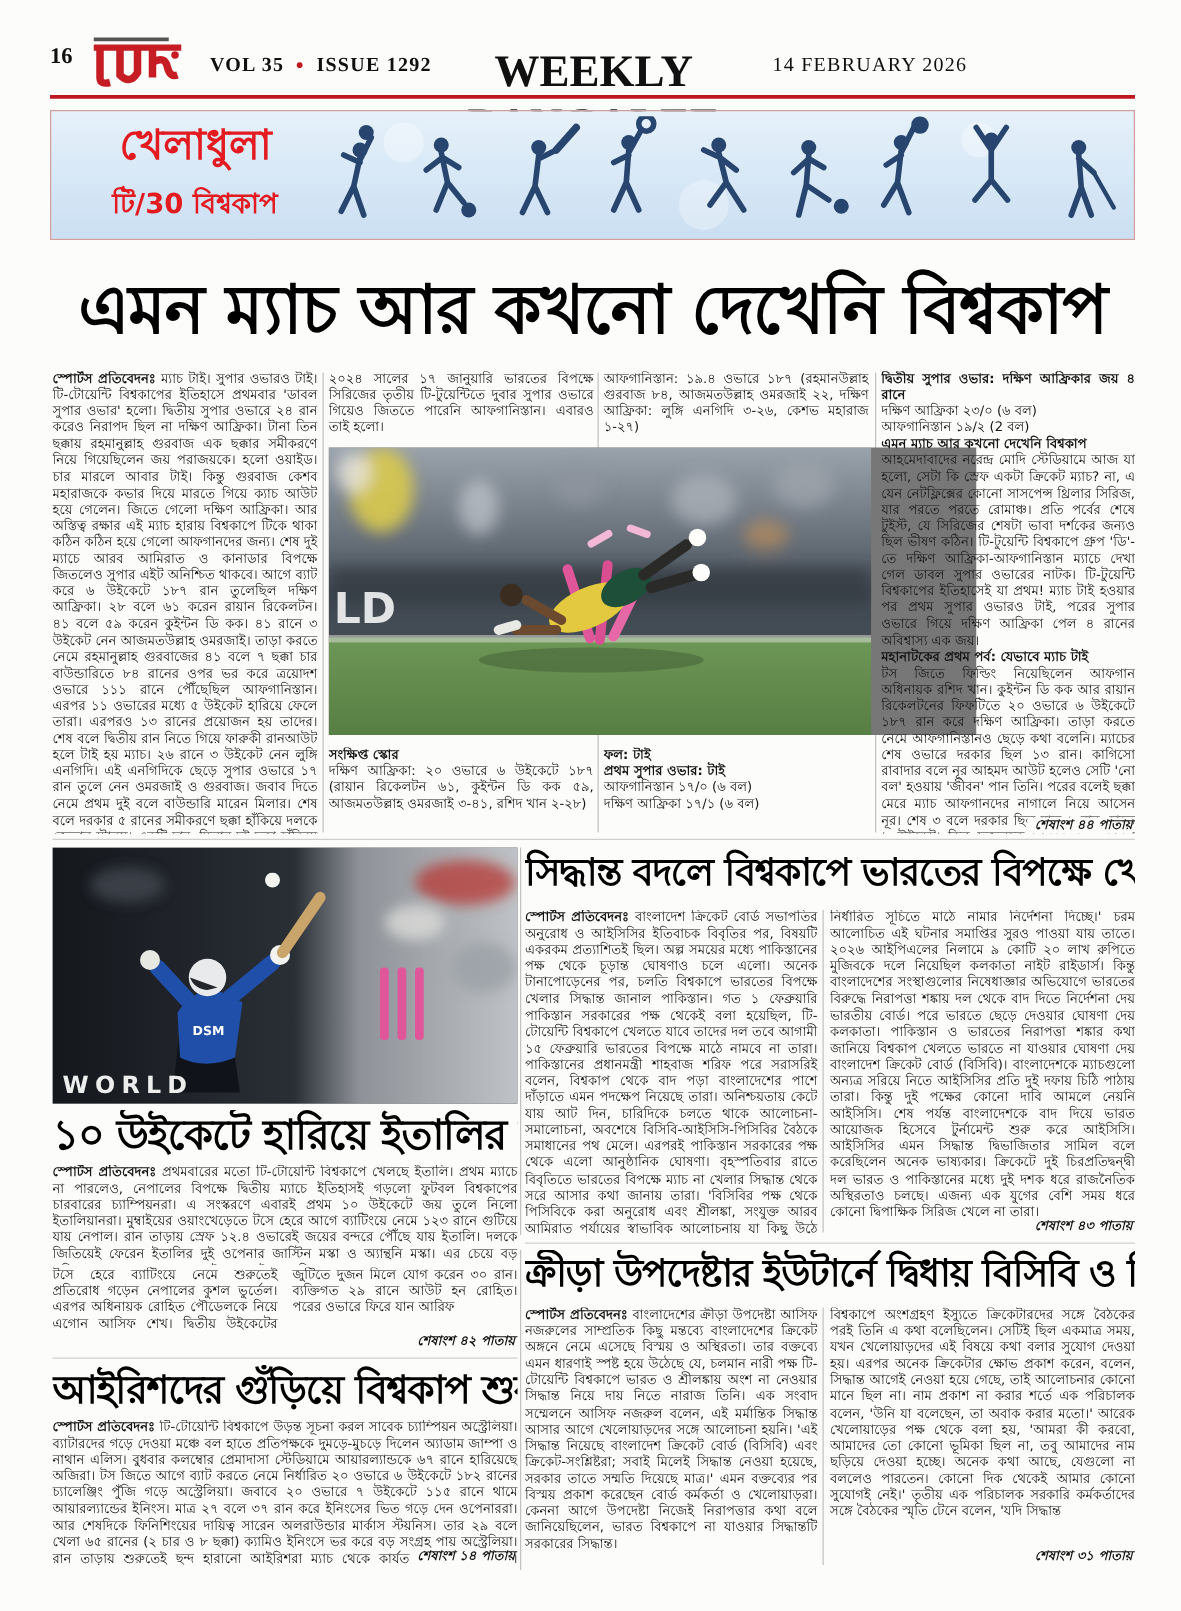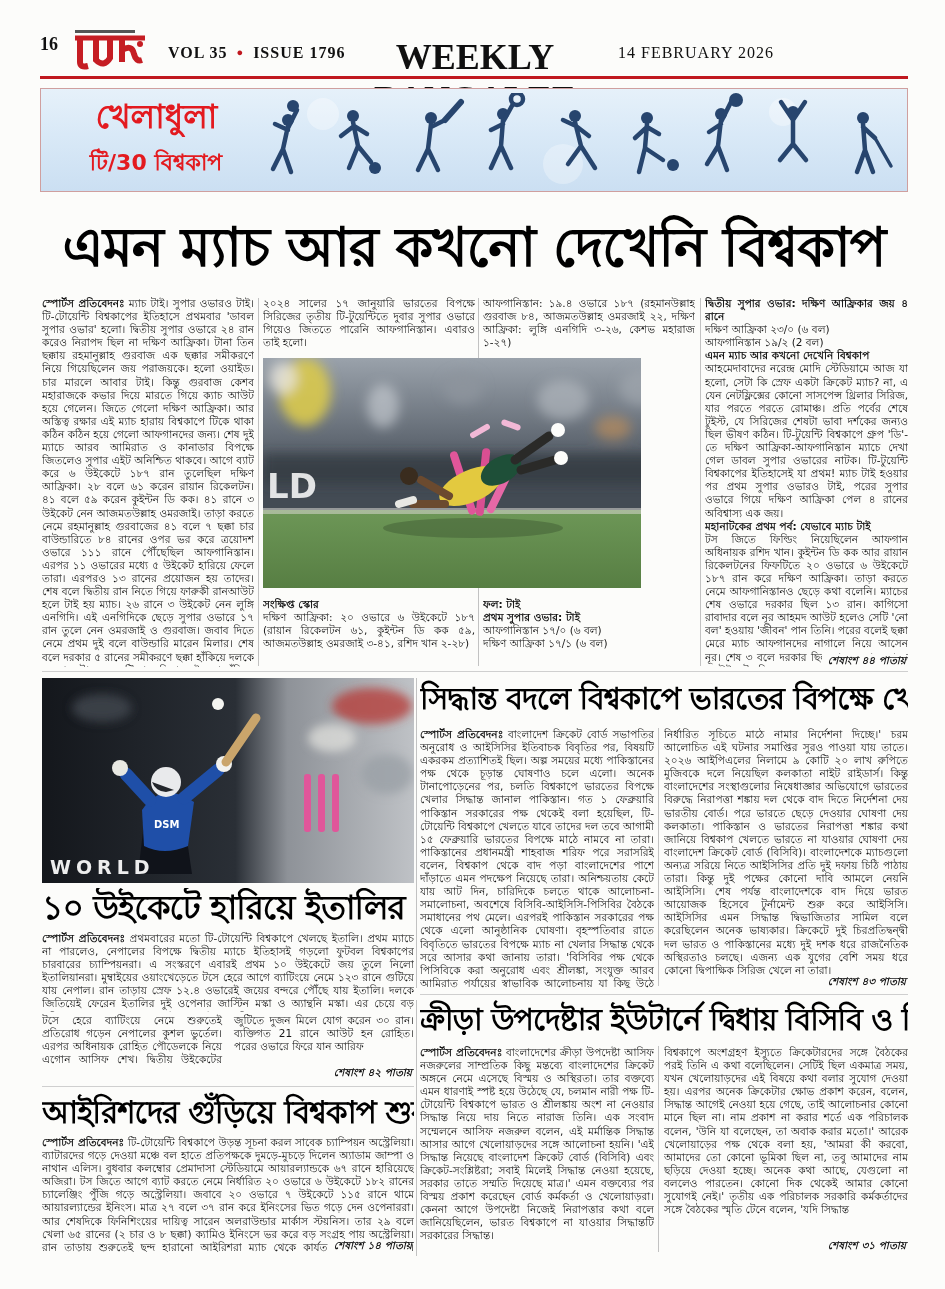--- a/index.html
+++ b/index.html
@@ -36,21 +36,21 @@
       <path d="M8,12 v22 q0,6 8,4" stroke="#c51d23" stroke-width="6" fill="none"></path>
       <path d="M24,12 v20 q8,8 14,-2 v-18" stroke="#c51d23" stroke-width="6" fill="none"></path>
       <path d="M50,12 v22 m0,-12 q10,-6 12,4 q2,8 8,6" stroke="#c51d23" stroke-width="6" fill="none"></path>
       <circle cx="68" cy="16" r="3" fill="#c51d23"></circle>
     </svg>
   </div>
 
   <div class="abs masthead" style="left:168px;top:44px;font-size:16px;letter-spacing:1px;">
     <span>VOL 35</span>
     <span style="color:#c0181f;font-size:11px;vertical-align:2px;padding:0 4px;">●</span>
-    <span>ISSUE 1796</span>
+    <span>ISSUE 1292</span>
   </div>
 
   <div class="abs masthead" style="left:355px;top:36px;width:240px;text-align:center;font-size:36px;letter-spacing:0;">WEEKLY BANGALEE</div>
 
   <div class="abs masthead" style="left:618px;top:44px;font-size:16px;font-weight:400;letter-spacing:1px;">14 FEBRUARY 2026</div>
 
   <div class="abs" style="left:40px;top:76px;width:868px;height:3px;background:#c0181f;"></div>
 
   <div class="abs" style="left:40px;top:88px;width:866px;height:102px;border:1px solid #cf9f9f;
        background:linear-gradient(180deg,#e6f1fa 0%,#d9e9f7 45%,#cbdff2 100%);overflow:hidden;">
@@ -111,21 +111,21 @@
 
   <div class="abs body-text" style="left:42px;top:297px;width:212px;height:370px;">
     <b>স্পোর্টস প্রতিবেদনঃ</b>
     <span>ম্যাচ টাই। সুপার ওভারও টাই। টি-টোয়েন্টি বিশ্বকাপের ইতিহাসে প্রথমবার 'ডাবল সুপার ওভার' হলো। দ্বিতীয় সুপার ওভারে ২৪ রান করেও নিরাপদ ছিল না দক্ষিণ আফ্রিকা। টানা তিন ছক্কায় রহমানুল্লাহ গুরবাজ এক ছক্কার সমীকরণে নিয়ে গিয়েছিলেন জয় পরাজয়কে। হলো ওয়াইড। চার মারলে আবার টাই। কিন্তু গুরবাজ কেশব মহারাজকে কভার দিয়ে মারতে গিয়ে ক্যাচ আউট হয়ে গেলেন। জিতে গেলো দক্ষিণ আফ্রিকা। আর অস্তিত্ব রক্ষার এই ম্যাচ হারায় বিশ্বকাপে টিকে থাকা কঠিন কঠিন হয়ে গেলো আফগানদের জন্য। শেষ দুই ম্যাচে আরব আমিরাত ও কানাডার বিপক্ষে জিতলেও সুপার এইট অনিশ্চিত থাকবে। আগে ব্যাট করে ৬ উইকেটে ১৮৭ রান তুলেছিল দক্ষিণ আফ্রিকা। ২৮ বলে ৬১ করেন রায়ান রিকেলটন। ৪১ বলে ৫৯ করেন কুইন্টন ডি কক। ৪১ রানে ৩ উইকেট নেন আজমতউল্লাহ ওমরজাই। তাড়া করতে নেমে রহমানুল্লাহ গুরবাজের ৪১ বলে ৭ ছক্কা চার বাউন্ডারিতে ৮৪ রানের ওপর ভর করে ত্রয়োদশ ওভারে ১১১ রানে পৌঁছেছিল আফগানিস্তান। এরপর ১১ ওভারের মধ্যে ৫ উইকেট হারিয়ে ফেলে তারা। এরপরও ১৩ রানের প্রয়োজন হয় তাদের। শেষ বলে দ্বিতীয় রান নিতে গিয়ে ফারুকী রানআউট হলে টাই হয় ম্যাচ। ২৬ রানে ৩ উইকেট নেন লুঙ্গি এনগিদি। এই এনগিদিকে ছেড়ে সুপার ওভারে ১৭ রান তুলে নেন ওমরজাই ও গুরবাজ। জবাব দিতে নেমে প্রথম দুই বলে বাউন্ডারি মারেন মিলার। শেষ বলে দরকার ৫ রানের সমীকরণে ছক্কা হাঁকিয়ে দলকে জেতান স্টাবস। একটি চার, মিলার দুই ছক্কা হাঁকিয়ে ২৩ রান তুলে নেন। জবাবে কেশব মহারাজ প্রথম বলে মোহাম্মদ নবিকে আউট করে দিলেন। পরে শেষ তিন বলে আফগানদের দরকার দাঁড়ায় ৫। চারের আশায় গুরবাজ শেষ বল কভারের ওপর দিয়ে মারতে গিয়ে মিলারের হাতে ধরা পড়লে জিতে যায় দক্ষিণ আফ্রিকা।</span>
   </div>
 
   <div class="abs body-text" style="left:263px;top:297px;width:212px;height:56px;">২০২৪ সালের ১৭ জানুয়ারি ভারতের বিপক্ষে সিরিজের তৃতীয় টি-টুয়েন্টিতে দুবার সুপার ওভারে গিয়েও জিততে পারেনি আফগানিস্তান। এবারও তাই হলো।</div>
 
   <div class="abs body-text" style="left:483px;top:297px;width:212px;height:58px;">আফগানিস্তান: ১৯.৪ ওভারে ১৮৭ (রহমানউল্লাহ গুরবাজ ৮৪, আজমতউল্লাহ ওমরজাই ২২, দক্ষিণ আফ্রিকা: লুঙ্গি এনগিদি ৩-২৬, কেশভ মহারাজ ১-২৭)</div>
 
-  <div class="photo-frame" style="left:263px;top:358px;width:378px;height:230px;">
+  <div class="photo-frame" style="left:263px;top:358px;width:518px;height:230px;">
     <svg width="434" height="230" viewBox="0 0 434 230">
       <defs>
         <linearGradient id="crowd" x1="0" y1="0" x2="0" y2="1">
           <stop offset="0" stop-color="#9aa2ab"></stop>
             <stop offset="0.55" stop-color="#5d656f"></stop>
             <stop offset="0.72" stop-color="#434b54"></stop>
         </linearGradient>
         <linearGradient id="grass" x1="0" y1="0" x2="0" y2="1">
           <stop offset="0" stop-color="#6d9757"></stop>
             <stop offset="1" stop-color="#577e43"></stop>
@@ -240,21 +240,21 @@
     </svg>
   </div>
 
   <div class="abs bn-head" style="left:42px;top:888px;width:372px;height:40px;font-size:33px;line-height:40px;">১০ উইকেটে হারিয়ে ইতালির ইতিহাস</div>
 
   <div class="abs body-text" style="left:42px;top:932px;width:372px;height:80px;">
     <b>স্পোর্টস প্রতিবেদনঃ</b>
     <span>প্রথমবারের মতো টি-টোয়েন্টি বিশ্বকাপে খেলছে ইতালি। প্রথম ম্যাচে না পারলেও, নেপালের বিপক্ষে দ্বিতীয় ম্যাচে ইতিহাসই গড়লো ফুটবল বিশ্বকাপের চারবারের চ্যাম্পিয়নরা। এ সংস্করণে এবারই প্রথম ১০ উইকেটে জয় তুলে নিলো ইতালিয়ানরা। মুম্বাইয়ের ওয়াংখেড়েতে টসে হেরে আগে ব্যাটিংয়ে নেমে ১২৩ রানে গুটিয়ে যায় নেপাল। রান তাড়ায় স্রেফ ১২.৪ ওভারেই জয়ের বন্দরে পৌঁছে যায় ইতালি। দলকে জিতিয়েই ফেরেন ইতালির দুই ওপেনার জাস্টিন মস্কা ও অ্যান্থনি মস্কা। এর চেয়ে বড় পরিচয়, তারা দুজন আপন ভাই। বড়ভাই অ্যান্থনি ৩২ বলে ৩ চার ও ৬ ছক্কায় ৬২ রানে অপরাজিত থাকেন। ছোটভাই জাস্টিনের ব্যাট থেকে ৪৪ বলে আসে অপরাজিত ৫৮ রান।</span>
   </div>
   <div class="abs body-text" style="left:42px;top:1014px;width:372px;height:68px;column-count:2;column-gap:12px;">
-    <span>টসে হেরে ব্যাটিংয়ে নেমে শুরুতেই প্রতিরোধ গড়েন নেপালের কুশল ভুর্তেল। এরপর অধিনায়ক রোহিত পৌডেলকে নিয়ে এগোন আসিফ শেখ। দ্বিতীয় উইকেটের জুটিতে দুজন মিলে যোগ করেন ৩০ রান। ব্যক্তিগত 21 রানে আউট হন রোহিত। পরের ওভারে ফিরে যান আরিফ</span>
+    <span>টসে হেরে ব্যাটিংয়ে নেমে শুরুতেই প্রতিরোধ গড়েন নেপালের কুশল ভুর্তেল। এরপর অধিনায়ক রোহিত পৌডেলকে নিয়ে এগোন আসিফ শেখ। দ্বিতীয় উইকেটের জুটিতে দুজন মিলে যোগ করেন ৩০ রান। ব্যক্তিগত ২৯ রানে আউট হন রোহিত। পরের ওভারে ফিরে যান আরিফ</span>
   </div>
   <div class="abs" style="left:42px;top:1014px;width:372px;height:68px;pointer-events:none;">
     <span class="pgref">শেষাংশ ৪২ পাতায়</span>
   </div>
 
   <div class="rule-v" style="left:416px;top:678px;height:310px;"></div>
 
   <div class="abs bn-head" style="left:420px;top:678px;width:488px;height:42px;font-size:30px;line-height:42px;">সিদ্ধান্ত বদলে বিশ্বকাপে ভারতের বিপক্ষে খেলবে পাকিস্তান</div>
 
   <div class="rule-v" style="left:658px;top:728px;height:258px;"></div>

